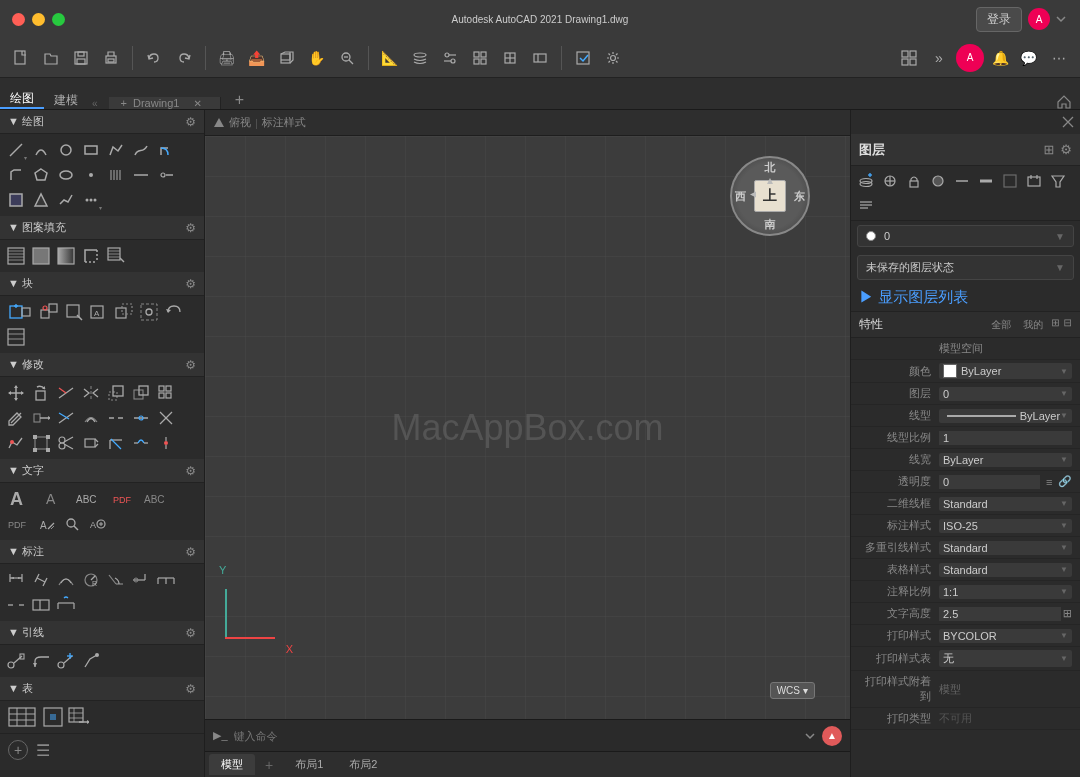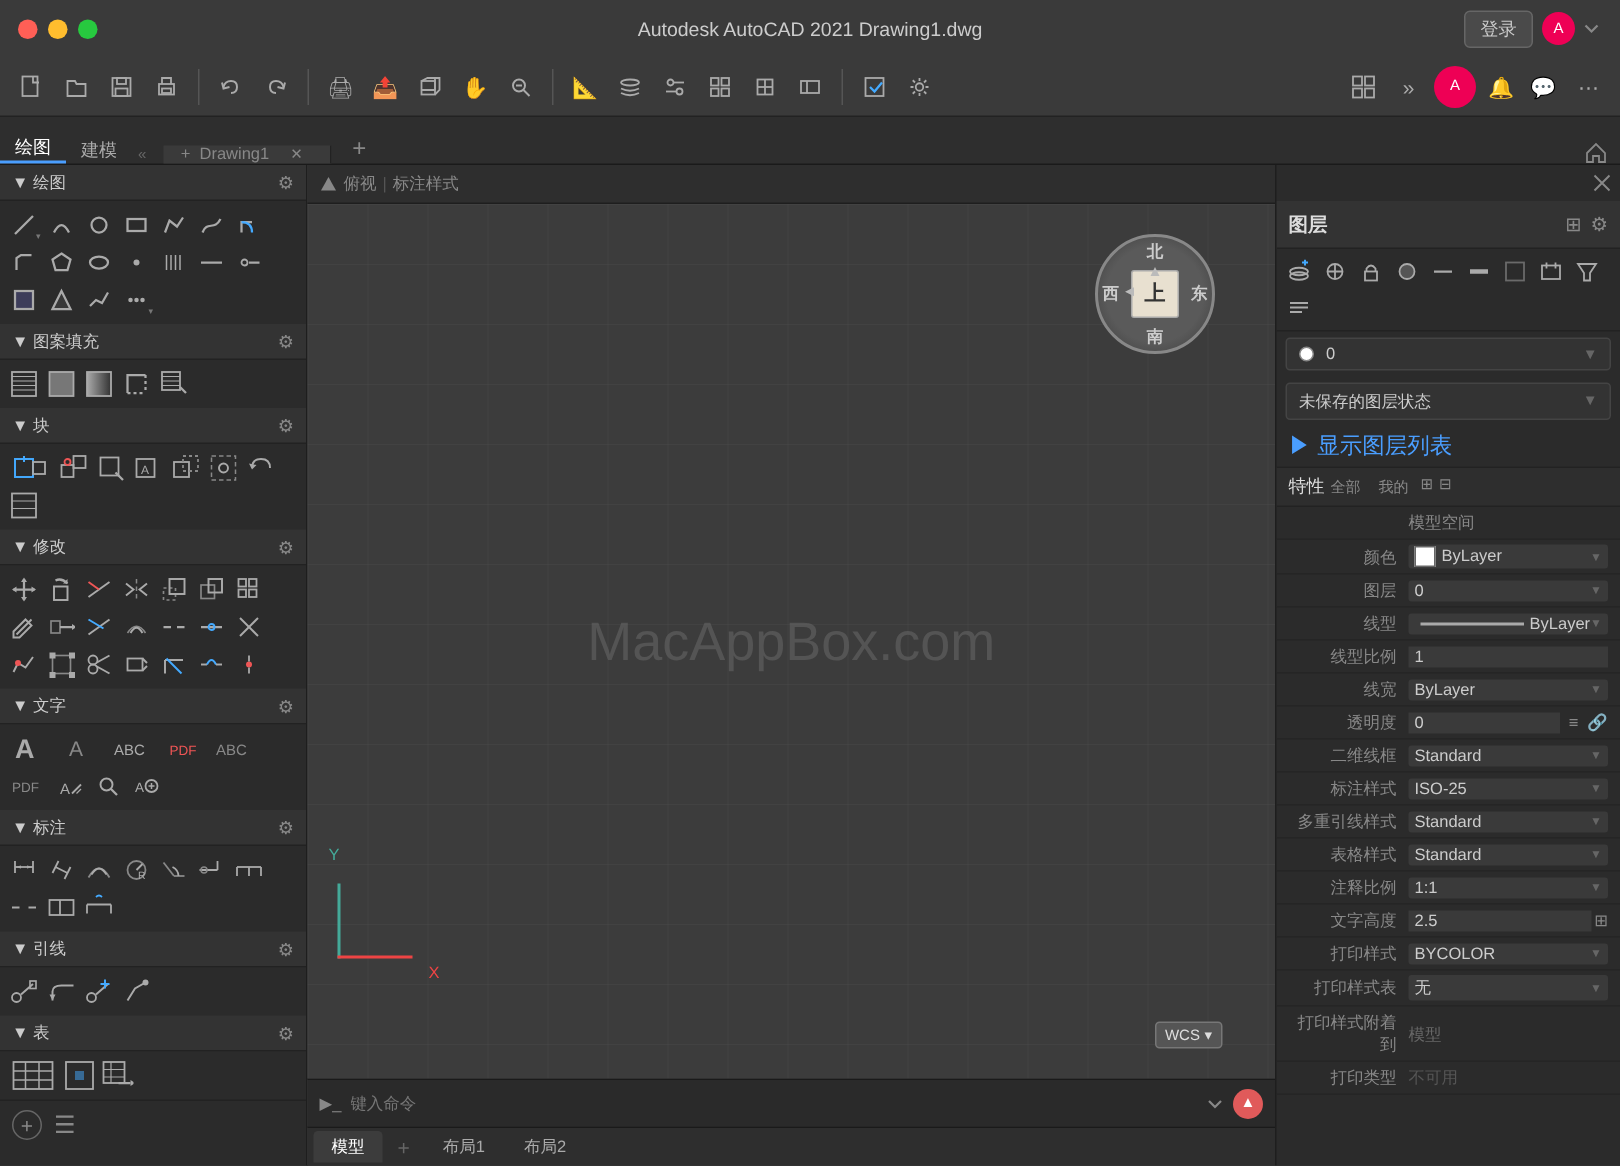--- a/index.html
+++ b/index.html
@@ -29,21 +29,21 @@
       margin-right: 12px;
     }
     .tl { width: 13px; height: 13px; border-radius: 50%; }
     .tl-red { background: #ff5f56; }
     .tl-yellow { background: #ffbd2e; }
     .tl-green { background: #27c93f; }
     #titlebar-center {
       position: absolute;
       left: 50%;
       transform: translateX(-50%);
-      font-size: 13px;
+      font-size: 10px;
       color: #ccc;
       white-space: nowrap;
     }
     #titlebar-right {
       margin-left: auto;
       display: flex;
       align-items: center;
       gap: 6px;
     }
     .login-btn {
@@ -441,20 +441,21 @@
       background: #fff;
       border: 1px solid #888;
       display: inline-block;
       margin-right: 4px;
     }
 
     
     .props-header {
       display: flex;
       align-items: center;
+      justify-content: space-between;
       padding: 4px 8px;
       background: #2e2e2e;
       border-bottom: 1px solid #222;
       border-top: 1px solid #222;
     }
     .props-title { color: #ddd; font-size: 12px; font-weight: 500; }
     .props-tabs {
       display: flex;
       gap: 4px;
       font-size: 10px;

